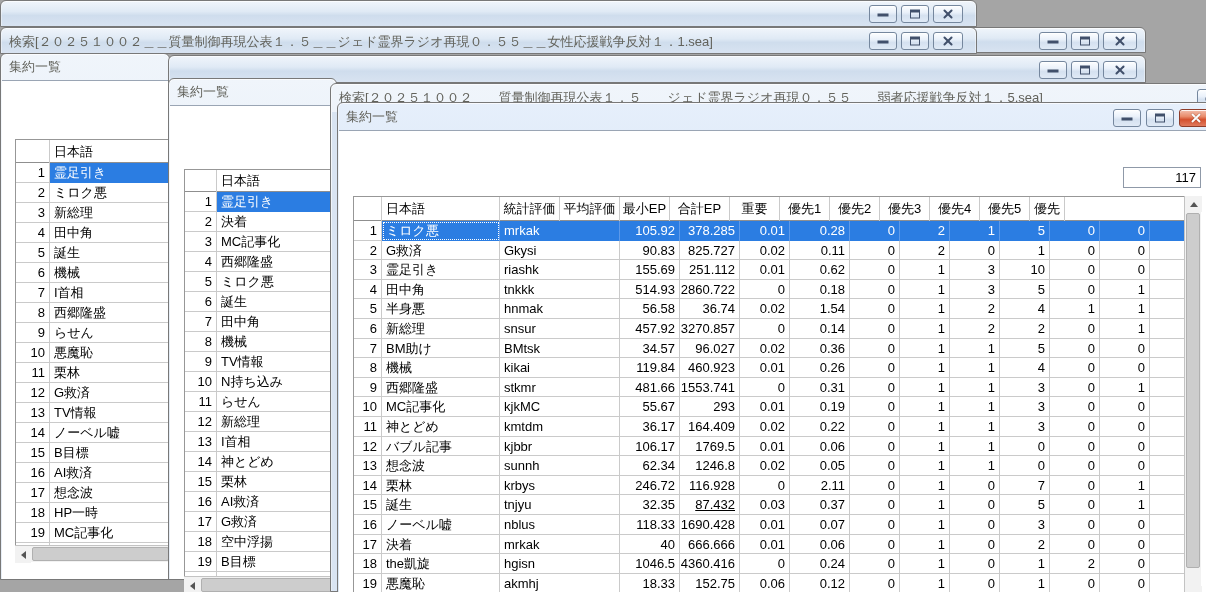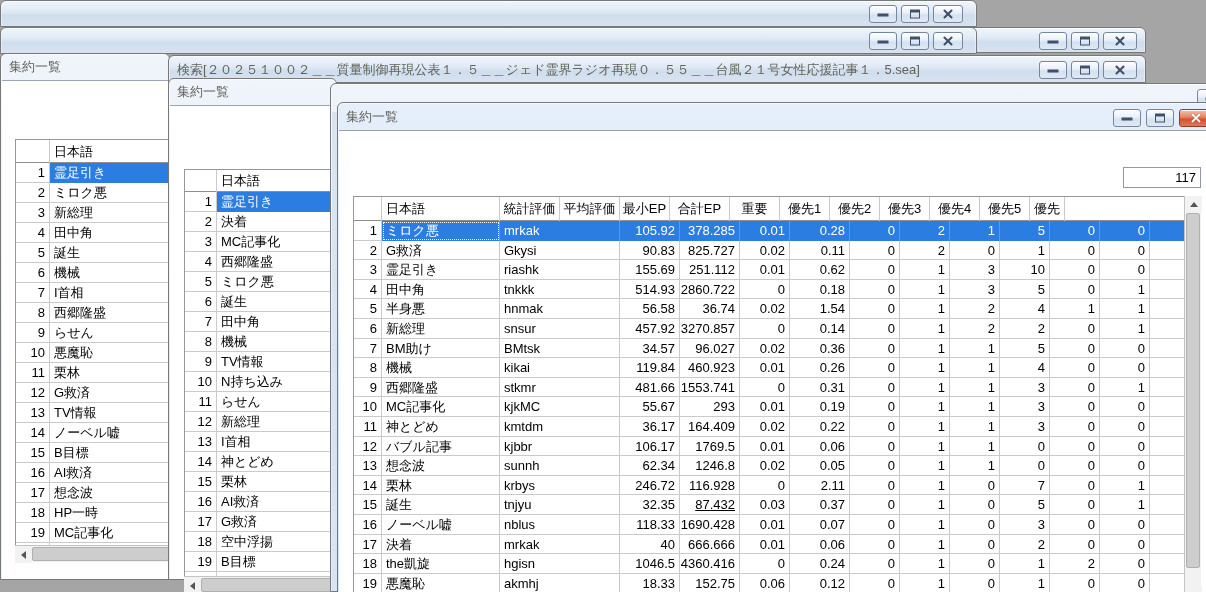--- a/index.html
+++ b/index.html
@@ -73,20 +73,21 @@
       </div>
     <div class="cb" style="left:402px;top:4px;width:34px">
         <i class="g-x a"></i>
         <i class="g-x b"></i>
       </div>
   </div>
 </div>
 
 <div class="win" style="left:0;top:27px;width:977px;height:27px;z-index:3">
   <div class="titlebar" style="height:27px">
+    <span class="title">検索[２０２５１００２＿＿質量制御再現公表１．５＿＿ジェド霊界ラジオ再現０．５５＿＿女性応援戦争反対１．1.sea]</span>
     <div class="cb" style="left:868px;top:4px">
         <i class="g-min"></i>
       </div>
     <div class="cb" style="left:900px;top:4px">
         <i class="g-max"></i>
       </div>
     <div class="cb" style="left:932px;top:4px;width:30px">
         <i class="g-x a"></i>
         <i class="g-x b"></i>
       </div>
@@ -188,21 +189,20 @@
       <div class="sb-btn h" style="left:0">
           <i class="tri tri-l"></i>
         </div>
       <div class="sb-thumb" style="left:17px;right:0;top:1px;bottom:1px"></div>
     </div>
   </div>
 </div>
 
 <div class="win" style="left:168px;top:55px;width:978px;height:28px;z-index:5">
   <div class="titlebar" style="height:28px">
-    <span class="title">検索[２０２５１００２＿＿質量制御再現公表１．５＿＿ジェド霊界ラジオ再現０．５５＿＿台風２１号女性応援記事１．5.sea]</span>
     <div class="cb" style="left:870px;top:5px">
         <i class="g-min"></i>
       </div>
     <div class="cb" style="left:902px;top:5px">
         <i class="g-max"></i>
       </div>
     <div class="cb" style="left:934px;top:5px;width:34px">
         <i class="g-x a"></i>
         <i class="g-x b"></i>
       </div>
@@ -304,20 +304,21 @@
       <div class="sb-btn h" style="left:0">
           <i class="tri tri-l"></i>
         </div>
       <div class="sb-thumb" style="left:17px;right:0;top:1px;bottom:1px"></div>
     </div>
   </div>
 </div>
 
 <div class="win" style="left:330px;top:83px;width:960px;height:509px;z-index:7">
   <div class="titlebar" style="height:28px">
+    <span class="title">検索[２０２５１００２＿＿質量制御再現公表１．５＿＿ジェド霊界ラジオ再現０．５５＿＿弱者応援戦争反対１．5.sea]</span>
     <div class="cb" style="left:866px;top:5px">
         <i class="g-min"></i>
       </div>
   </div>
   <div class="client frame" style="top:28px"></div>
 </div>
 
 <div class="win" style="left:337px;top:102px;width:875px;height:498px;z-index:8;background:linear-gradient(#e6effb,#d2e1f3 42%,#b7cde7 58%,#c4d6ec)">
   <div class="titlebar" style="height:27px">
     <span class="title">集約一覧</span>

